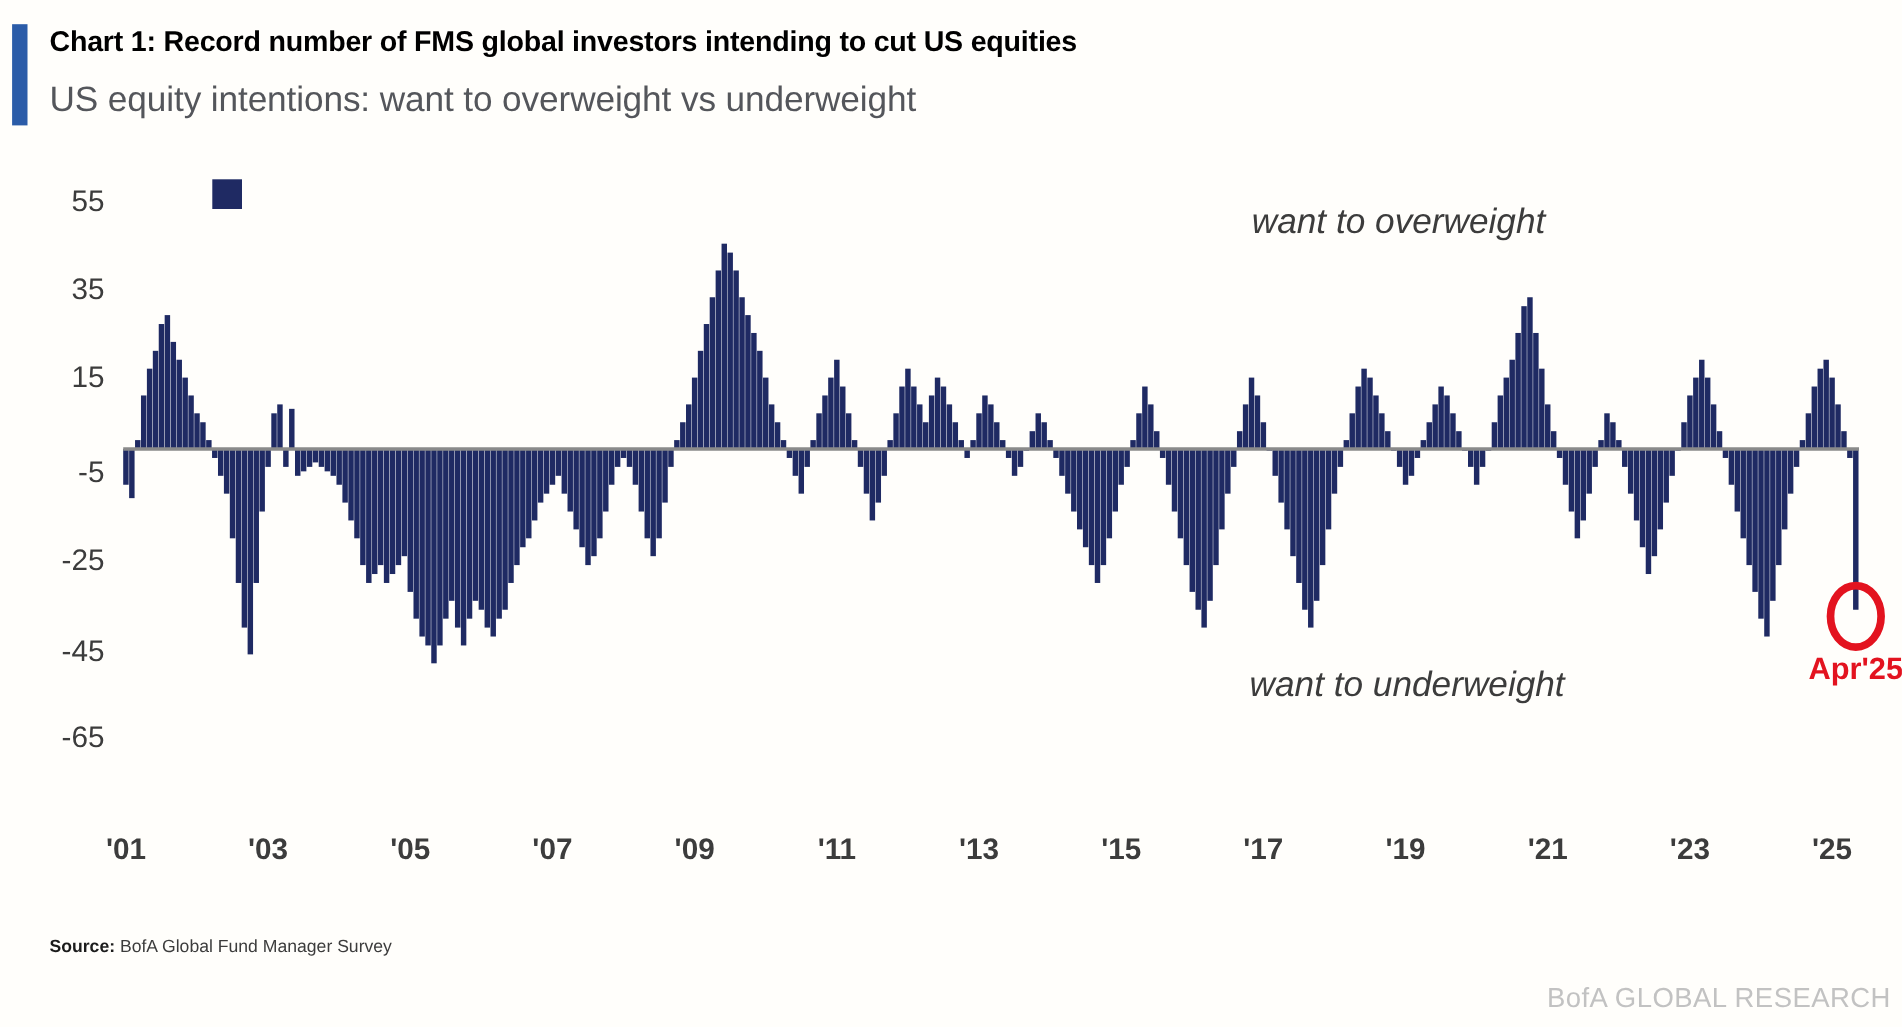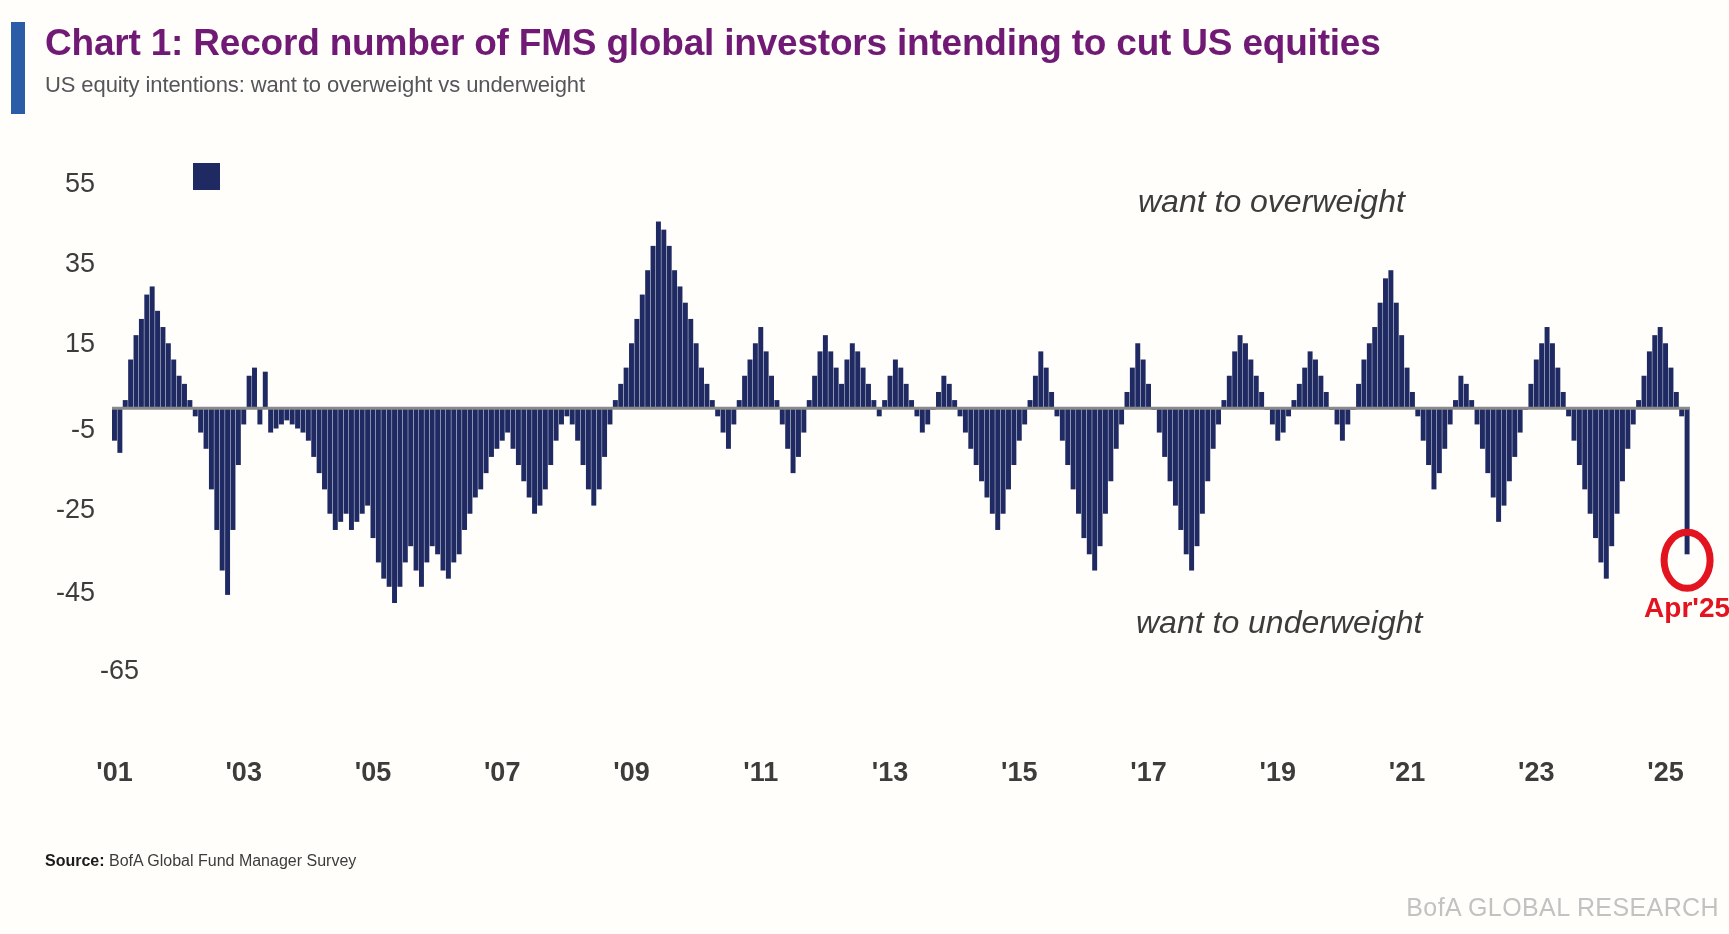--- a/index.html
+++ b/index.html
@@ -2,23 +2,23 @@
 <html><head>
 <meta charset="utf-8">
 <style>
   html,body{margin:0;padding:0;background:#ffffff;}
   body{width:1729px;height:934px;font-family:"Liberation Sans",sans-serif;color:#1a1a1a;overflow:hidden;}
   #page{position:relative;width:1729px;height:934px;background:#fffefb;}
 
   
   #header{position:absolute;left:0;top:0;width:1729px;height:130px;}
   #accent-bar{position:absolute;left:11px;top:22px;width:14px;height:92px;background:#2b5ca8;}
-  #title{position:absolute;left:45px;top:22px;font-size:37px;font-weight:bold;letter-spacing:-0.2px;
-         color:#701a75;white-space:nowrap;font-family:"Liberation Sans",sans-serif;}
-  #subtitle{position:absolute;left:45px;top:72px;font-size:22px;font-weight:normal;color:#54565b;
+  #title{position:absolute;left:45px;top:22px;font-size:26px;font-weight:bold;letter-spacing:-0.2px;
+         color:#000000;white-space:nowrap;font-family:"Liberation Sans",sans-serif;}
+  #subtitle{position:absolute;left:45px;top:72px;font-size:32px;font-weight:normal;color:#54565b;
             white-space:nowrap;letter-spacing:-0.1px;text-align:center;}
 
   
   #plot{position:absolute;left:0;top:0;width:1563px;height:934px;}
   #plot-svg{position:absolute;left:0;top:0;}
 
   .ytick{position:absolute;font-size:27px;color:#3c3c3c;text-align:right;width:95px;}
   .xtick{position:absolute;font-size:27px;color:#3c3c3c;text-align:center;width:90px;font-weight:bold;}
 
   #legend{position:absolute;left:193px;top:163px;display:flex;align-items:center;gap:5px;}
@@ -350,21 +350,21 @@
       <line id="zero-line" x1="112" y1="408.2" x2="1690" y2="408.2" stroke="#8a8a8a" stroke-width="3"></line>
       <ellipse id="highlight-circle" cx="1687.1" cy="560.3" rx="23" ry="28" fill="none" stroke="#e3131f" stroke-width="7"></ellipse>
     </svg>
 
     <div class="ytick" style="left:0px;top:168px;">55</div>
     <div class="ytick" style="left:0px;top:248px;">35</div>
     <div class="ytick" style="left:0px;top:328px;">15</div>
     <div class="ytick" style="left:0px;top:414px;">-5</div>
     <div class="ytick" style="left:0px;top:494px;">-25</div>
     <div class="ytick" style="left:0px;top:577px;">-45</div>
-    <div class="ytick" style="left:0px;top:655px;padding-left:44px;">-65</div>
+    <div class="ytick" style="left:0px;top:655px;">-65</div>
 
     <div id="legend">
       <span id="legend-swatch"></span>
     </div>
 
     <div class="anno" id="anno-over">want to overweight</div>
     <div class="anno" id="anno-under">want to underweight</div>
     <div id="apr-label" style="left: 1617.1px; top: 592.3px;">Apr'25</div>
 
     <div id="xticks-container">

